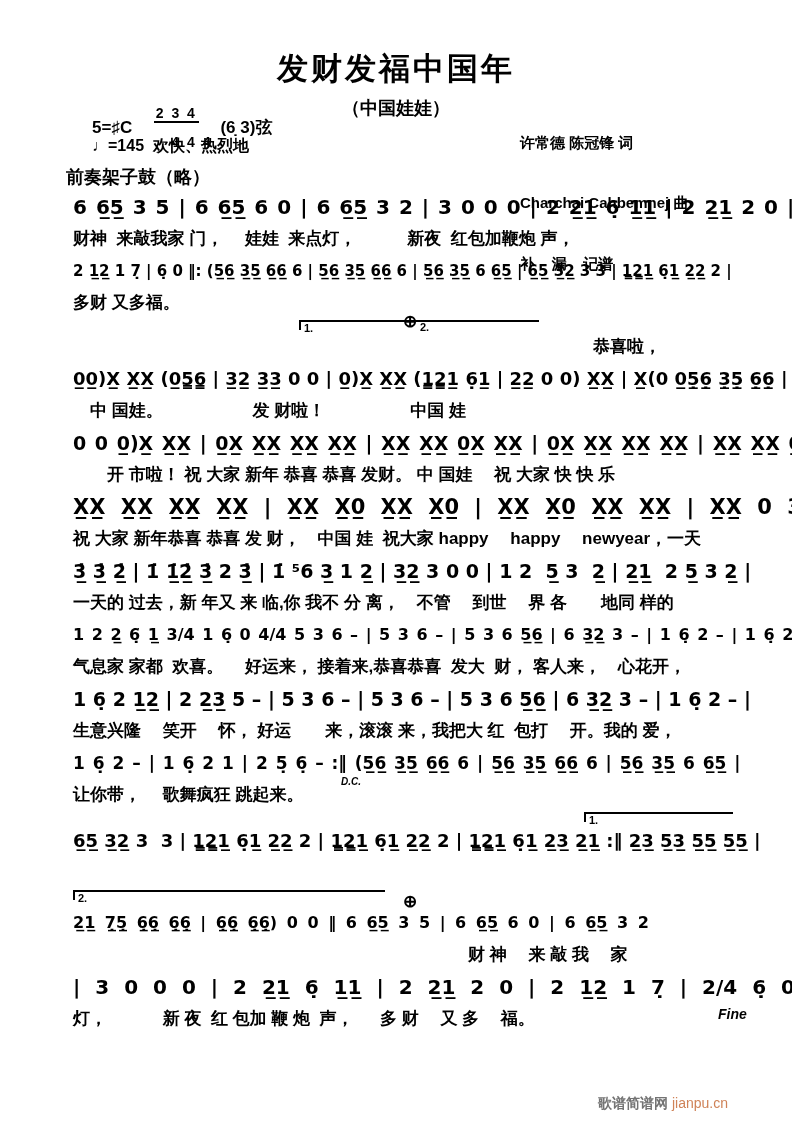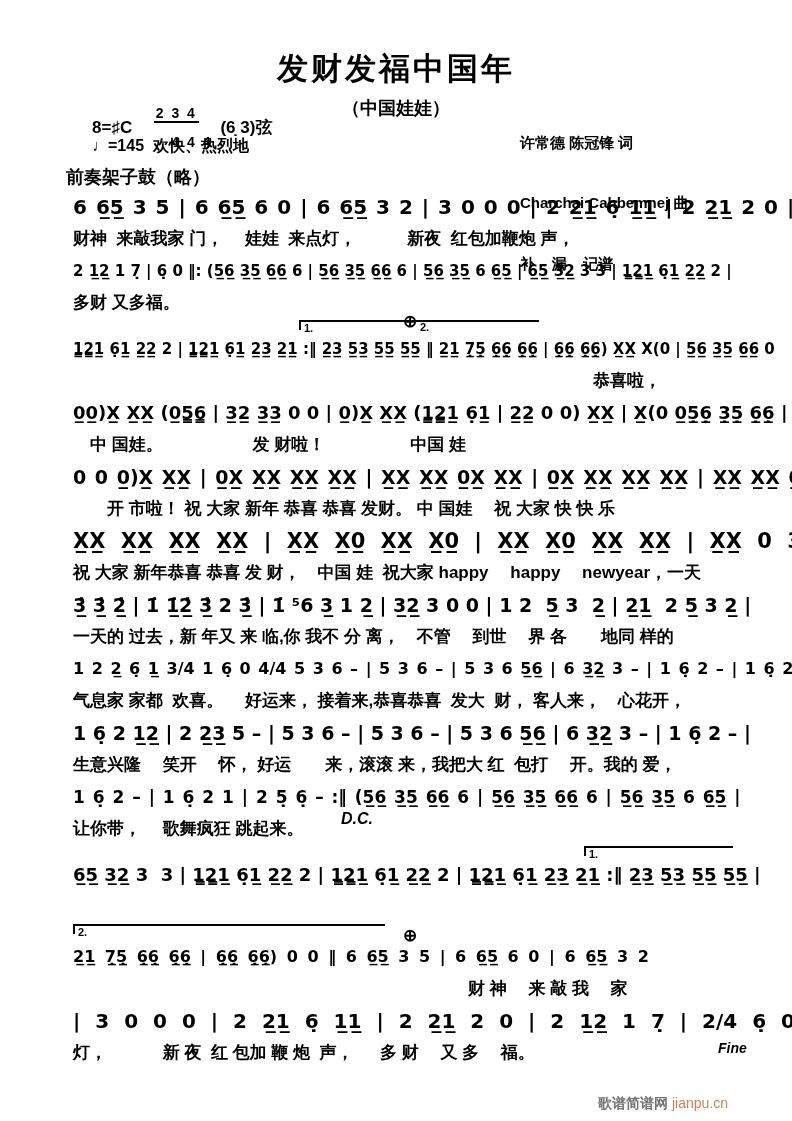--- a/index.html
+++ b/index.html
@@ -28,37 +28,37 @@
   .system{position:relative;margin-bottom:0;}
   .notes{display:block;font-family:"DejaVu Sans", sans-serif;font-weight:bold;
          white-space:pre;line-height:34px;height:34px;}
   .lyrics{display:block;font-size:17px;font-weight:bold;white-space:pre;
           line-height:30px;height:30px;}
   .bracket{position:absolute;border-top:2px solid #000;border-left:2px solid #000;
            height:10px;font-size:11px;line-height:11px;padding:1px 0 0 3px;
            box-sizing:border-box;font-weight:bold;}
   .codaglyph{position:absolute;font-size:17px;font-weight:bold;line-height:16px;}
   .smalllabel{position:absolute;font-size:11px;font-weight:bold;}
-  .dclabel{position:absolute;font-style:italic;font-weight:bold;font-size:16px;}
+  .dclabel{position:absolute;font-style:italic;font-weight:bold;font-size:10px;}
   .finelabel{position:absolute;font-style:italic;font-weight:bold;font-size:14px;}
 
   
   .wm{position:absolute;right:64px;bottom:8px;font-size:14px;white-space:pre;}
   .wm .site{font-weight:bold;}
 </style>
 </head>
 <body>
 
 <div class="page">
 
   <div class="hdr">
     <div class="title">发财发福中国年</div>
     <div class="subtitle">（中国娃娃）</div>
 
-    <div class="keyrow"><span>8=♯C</span><span class="meterfrac"><span class="num">2 3 4</span><br>
+    <div class="keyrow"><span>5=♯C</span><span class="meterfrac"><span class="num">2 3 4</span><br>
         <span class="den">4 4 4</span></span><span>(6̣ 3)弦</span></div>
 
     <div class="temporow">♩=145  欢快、热烈地</div>
     <div class="introrow">前奏架子鼓（略）</div>
 
     <div class="credits">
       <div>许常德 陈冠锋 词</div>
       <div>Charchai Cahbemnej 曲</div>
       <div>补    漏    记谱</div>
     </div>
@@ -73,21 +73,20 @@
 
     <div class="system">
       <span class="notes" style="font-size:15px">2 1̲2̲ 1 7̣ | 6̣ 0 ‖: (5̲6̲ 3̲5̲ 6̲6̲ 6 | 5̲6̲ 3̲5̲ 6̲6̲ 6 | 5̲6̲ 3̲5̲ 6 6̲5̲ | 6̲5̲ 3̲2̲ 3 3 | 1̳2̳1̲ 6̣1̲ 2̲2̲ 2 |</span>
       <span class="lyrics">多财 又多福。</span>
     </div>
 
     <div class="system" style="padding-top:14px">
       <div class="bracket" style="left:226px;top:2px;width:240px"><span>1.</span></div>
       <span class="codaglyph" style="left:330px;top:-4px">⊕</span>
       <span class="smalllabel" style="left:347px;top:3px">2.</span>
-      <span class="notes" style="font-size:15px">1̳2̳1̲ 6̣1̲ 2̲2̲ 2 | 1̳2̳1̲ 6̣1̲ 2̲3̲ 2̲1̲ :‖ 2̲3̲ 5̲3̲ 5̲5̲ 5̲5̲ ‖ 2̲1̲ 7̣̲5̣̲ 6̣̲6̣̲ 6̣̲6̣̲ | 6̣̲6̣̲ 6̣̲6̣̲) X̲X̲ X(0 | 5̲6̲ 3̲5̲ 6̲6̲ 0</span>
       <span class="lyrics" style="margin-left:520px">恭喜啦，</span>
     </div>
 
     <div class="system">
       <span class="notes" style="font-size:18px">0̲0̲)X̲ X̲X̲ (0̲5̳6̳ | 3̲2̲ 3̲3̲ 0 0 | 0̲)X̲ X̲X̲ (1̳2̳1̲ 6̣1̲ | 2̲2̲ 0 0) X̲X̲ | X̲(0 0̲5̣̲6̣̲ 3̣̲5̣̲ 6̣̲6̣̲ |</span>
       <span class="lyrics">　中 国娃。　　　　　 发 财啦！　　　　　中国 娃</span>
     </div>
 
     <div class="system">
       <span class="notes" style="font-size:19px;word-spacing:2px">0 0 0̲)X̲ X̲X̲ | 0̲X̲ X̲X̲ X̲X̲ X̲X̲ | X̲X̲ X̲X̲ 0̲X̲ X̲X̲ | 0̲X̲ X̲X̲ X̲X̲ X̲X̲ | X̲X̲ X̲X̲ 0̲X̲ X̲X̲ |</span>

